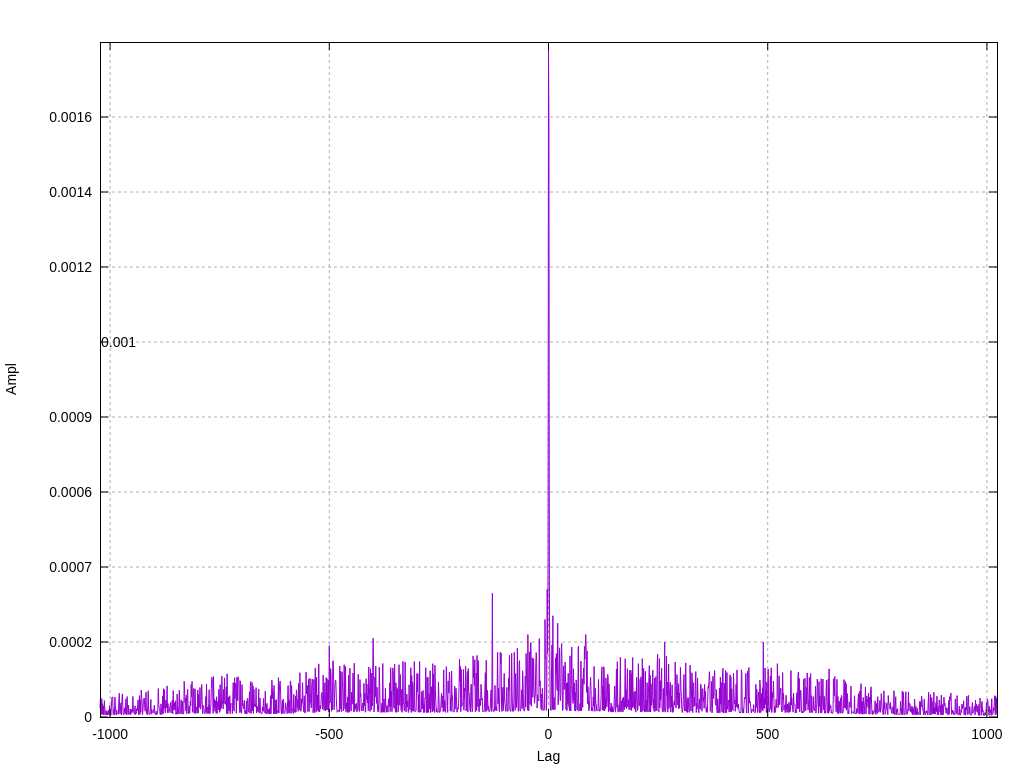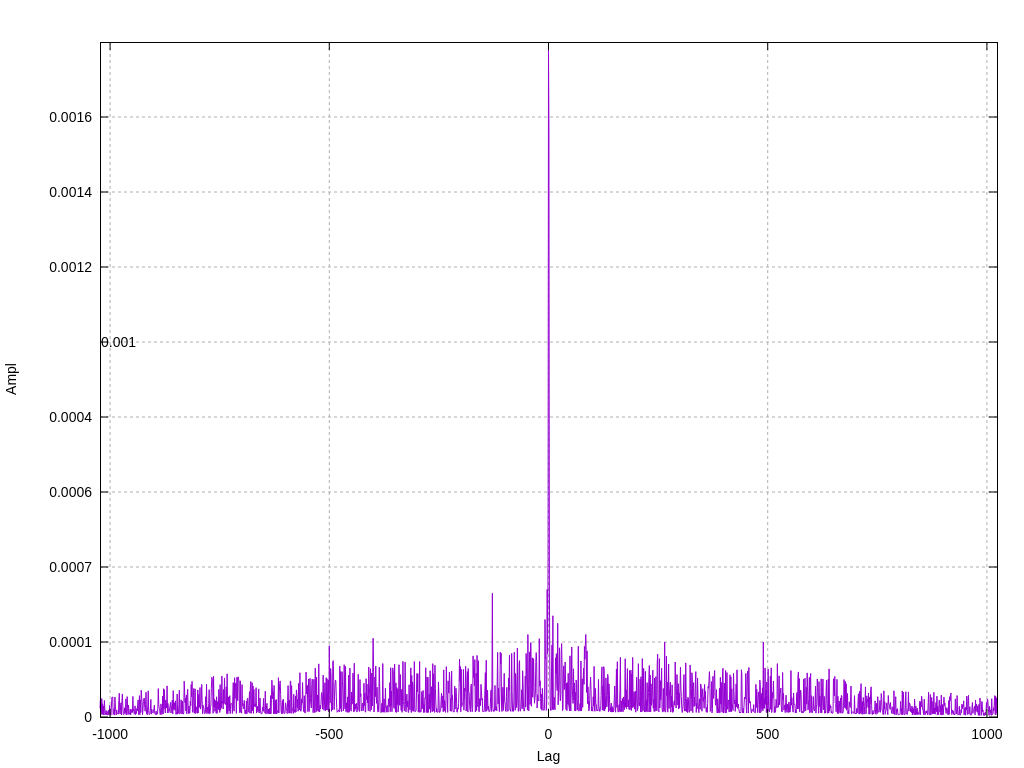--- a/index.html
+++ b/index.html
@@ -71,24 +71,24 @@
       <line x1="997" y1="342" x2="989" y2="342" stroke="#000000" stroke-width="1"></line>
       <line x1="100" y1="267" x2="108" y2="267" stroke="#000000" stroke-width="1"></line>
       <line x1="997" y1="267" x2="989" y2="267" stroke="#000000" stroke-width="1"></line>
       <line x1="100" y1="192" x2="108" y2="192" stroke="#000000" stroke-width="1"></line>
       <line x1="997" y1="192" x2="989" y2="192" stroke="#000000" stroke-width="1"></line>
       <line x1="100" y1="117" x2="108" y2="117" stroke="#000000" stroke-width="1"></line>
       <line x1="997" y1="117" x2="989" y2="117" stroke="#000000" stroke-width="1"></line>
     </svg>
   <div id="x-axis-label" class="lbl" style="left:100px;top:748px;width:897px;">Lag</div>
 <div class="lbl ytick-lbl" style="left: 0px; top: 709px; width: 92px;">0</div>
-    <div class="lbl ytick-lbl" style="left: 0px; top: 634px; width: 92px;">0.0001</div>
+    <div class="lbl ytick-lbl" style="left: 0px; top: 634px; width: 92px;">0.0002</div>
     <div class="lbl ytick-lbl" style="left: 0px; top: 559px; width: 92px;">0.0007</div>
     <div class="lbl ytick-lbl" style="left: 0px; top: 484px; width: 92px;">0.0006</div>
-    <div class="lbl ytick-lbl" style="left: 0px; top: 409px; width: 92px;">0.0004</div>
+    <div class="lbl ytick-lbl" style="left: 0px; top: 409px; width: 92px;">0.0009</div>
     <div class="lbl ytick-lbl" style="left: 0px; top: 334px; width: 92px; padding-left: 44px;">0.001</div>
     <div class="lbl ytick-lbl" style="left: 0px; top: 259px; width: 92px;">0.0012</div>
     <div class="lbl ytick-lbl" style="left: 0px; top: 184px; width: 92px;">0.0014</div>
     <div class="lbl ytick-lbl" style="left: 0px; top: 109px; width: 92px;">0.0016</div>
     <div class="lbl xtick-lbl" style="left: 70.0836px; top: 726px; width: 80px;">-1000</div>
     <div class="lbl xtick-lbl" style="left: 289.292px; top: 726px; width: 80px;">-500</div>
     <div class="lbl xtick-lbl" style="left: 508.5px; top: 726px; width: 80px;">0</div>
     <div class="lbl xtick-lbl" style="left: 727.708px; top: 726px; width: 80px;">500</div>
     <div class="lbl xtick-lbl" style="left: 946.916px; top: 726px; width: 80px;">1000</div>
   </div>

